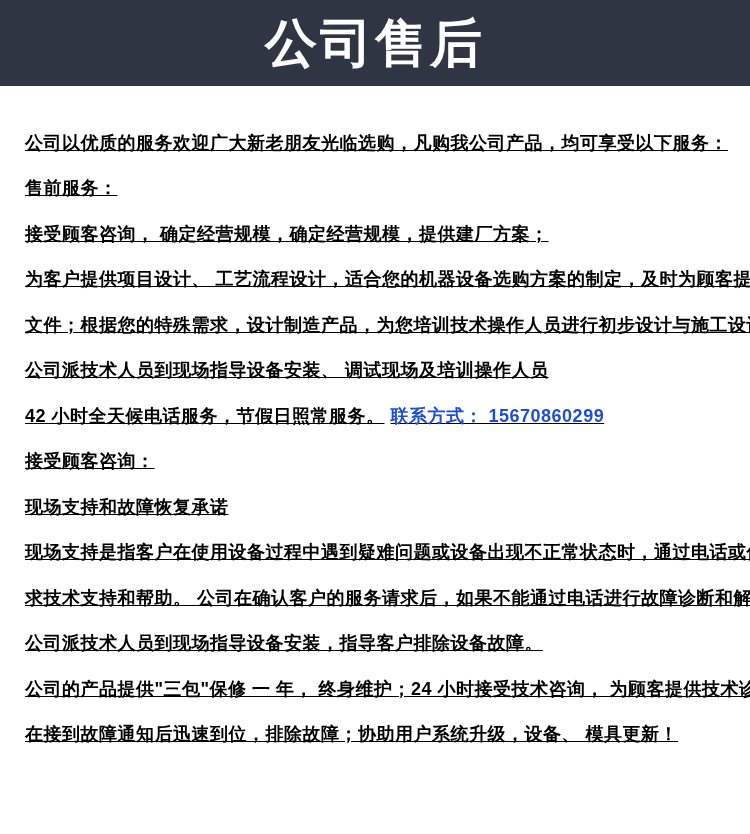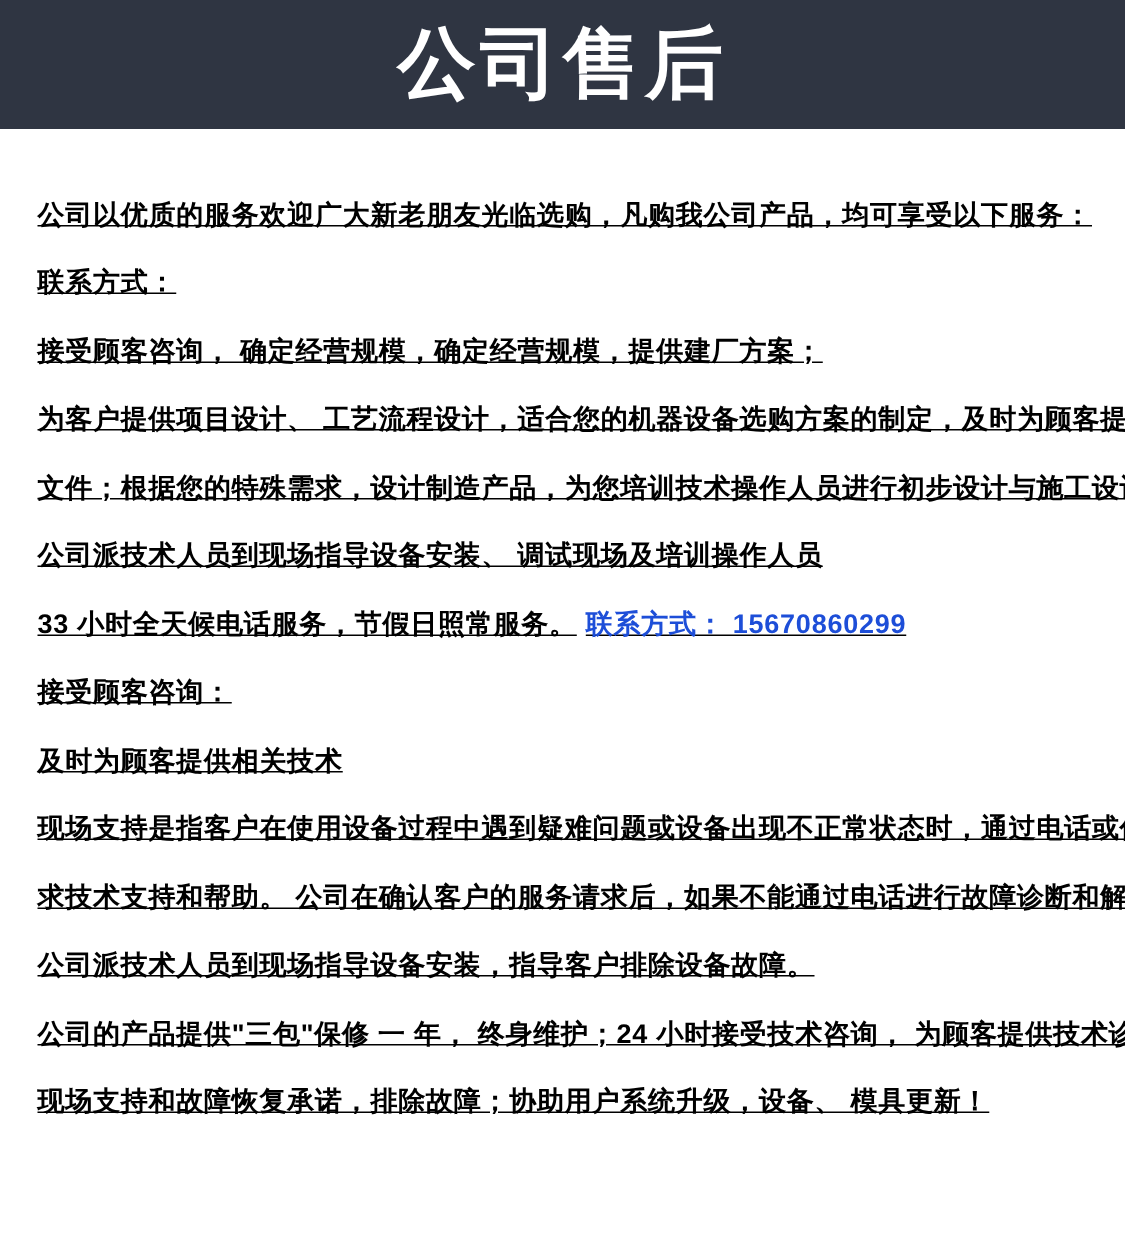--- a/index.html
+++ b/index.html
@@ -52,58 +52,58 @@
 
   <div class="header">
     <div class="title">公司售后</div>
   </div>
 
   <div class="body-lines">
       <div class="line">
         <span>公司以优质的服务欢迎广大新老朋友光临选购，凡购我公司产品，均可享受以下服务：</span>
       </div>
       <div class="line">
-        <span>联系方式：</span>
+        <span>售前服务：</span>
       </div>
       <div class="line">
         <span>接受顾客咨询， 确定经营规模，确定经营规模，提供建厂方案；</span>
       </div>
       <div class="line">
         <span>为客户提供项目设计、 工艺流程设计，适合您的机器设备选购方案的制定，及时为顾客提供相关技术</span>
       </div>
       <div class="line">
         <span>文件；根据您的特殊需求，设计制造产品，为您培训技术操作人员进行初步设计与施工设计</span>
       </div>
       <div class="line">
         <span>公司派技术人员到现场指导设备安装、 调试现场及培训操作人员</span>
       </div>
       <div class="line">
-        <span>33 小时全天候电话服务，节假日照常服务。</span>
+        <span>42 小时全天候电话服务，节假日照常服务。</span>
         <span class="highlight">联系方式： 15670860299</span>
       </div>
       <div class="line">
         <span>接受顾客咨询：</span>
       </div>
       <div class="line">
-        <span>及时为顾客提供相关技术</span>
+        <span>现场支持和故障恢复承诺</span>
       </div>
       <div class="line">
         <span>现场支持是指客户在使用设备过程中遇到疑难问题或设备出现不正常状态时，通过电话或传真向公司寻</span>
       </div>
       <div class="line">
         <span>求技术支持和帮助。 公司在确认客户的服务请求后，如果不能通过电话进行故障诊断和解决的故障现象，</span>
       </div>
       <div class="line">
         <span>公司派技术人员到现场指导设备安装，指导客户排除设备故障。</span>
       </div>
       <div class="line">
         <span>公司的产品提供"三包"保修 一 年， 终身维护；24 小时接受技术咨询， 为顾客提供技术诊断：维修人员</span>
       </div>
       <div class="line">
-        <span>现场支持和故障恢复承诺，排除故障；协助用户系统升级，设备、 模具更新！</span>
+        <span>在接到故障通知后迅速到位，排除故障；协助用户系统升级，设备、 模具更新！</span>
       </div>
     </div>
 
   <div class="footer">
     
 
     
   </div>
 
 </div>

